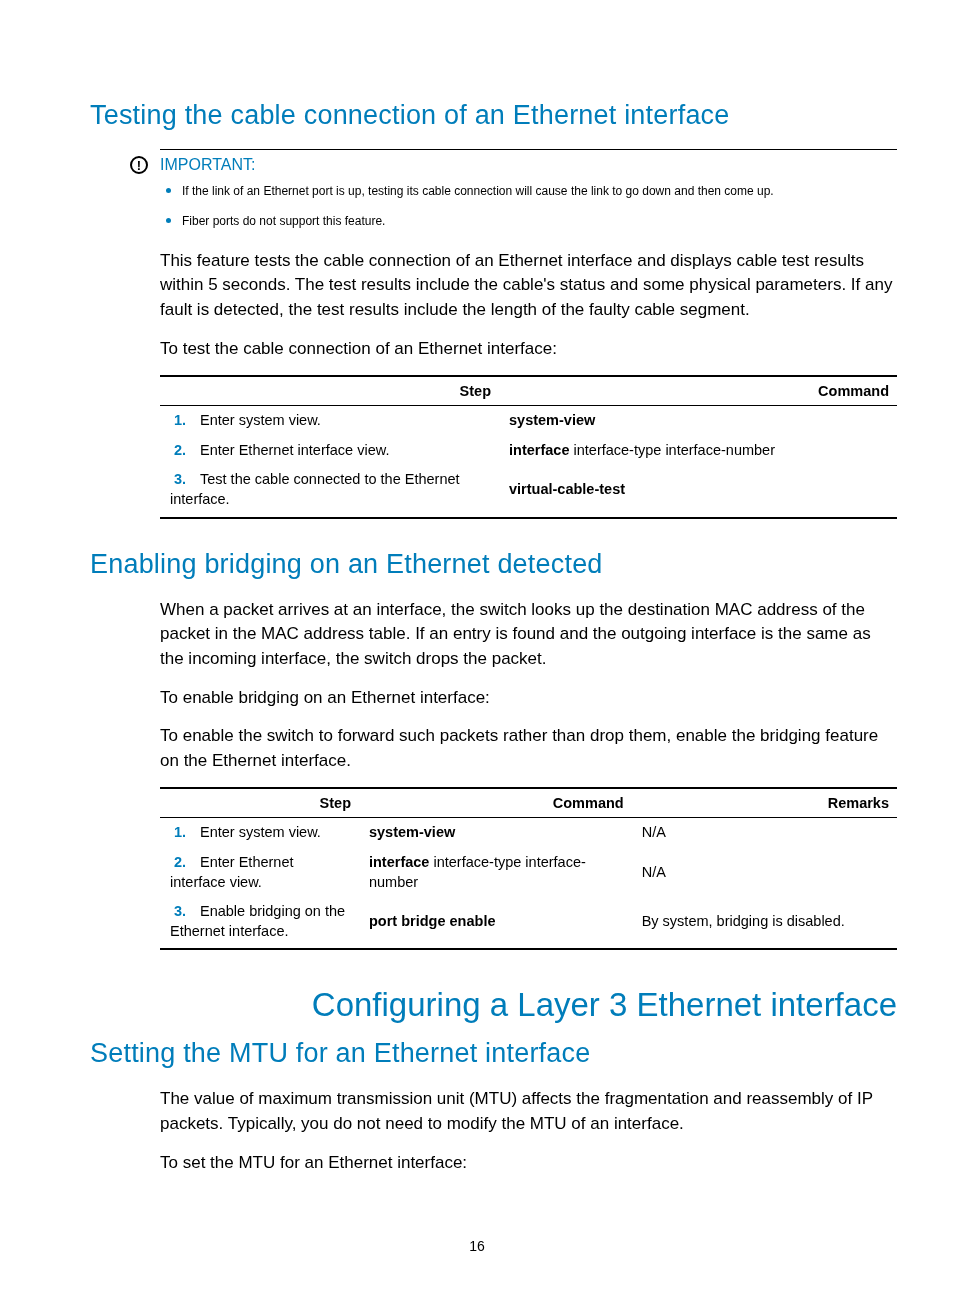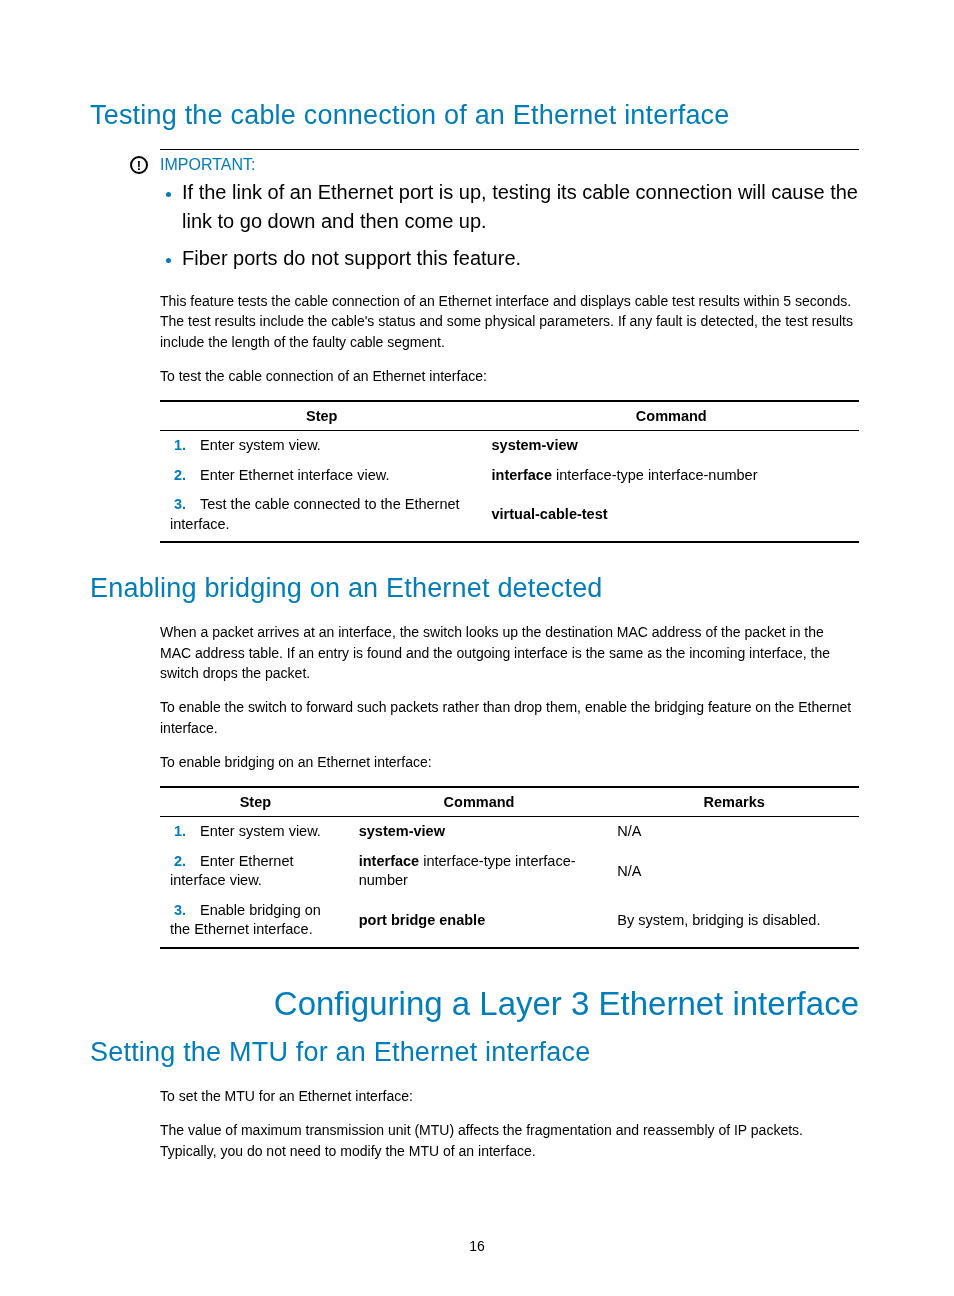--- a/index.html
+++ b/index.html
@@ -5,21 +5,21 @@
   body {
     margin: 0;
     padding: 0;
     font-family: Arial, Helvetica, sans-serif;
     color: #000;
     background: #fff;
   }
   .page {
     width: 954px;
     min-height: 1296px;
-    padding: 100px 95px 40px 90px;
+    padding: 100px 57px 40px 90px;
     box-sizing: border-box;
     position: relative;
   }
   h2.section-head {
     font-family: Arial, Helvetica, sans-serif;
     font-weight: 300;
     font-size: 27px;
     color: #007dba;
     margin: 0 0 18px 0;
     letter-spacing: 0.2px;
@@ -64,42 +64,42 @@
   }
   .important-label {
     font-size: 16px;
     color: #007dba;
   }
   ul.bullets {
     margin: 4px 0 18px 30px;
     padding: 0 0 0 22px;
   }
   ul.bullets li {
-    font-size: 20px;
+    font-size: 12px;
     line-height: 1.45;
     margin-bottom: 8px;
     color: #000;
   }
   ul.bullets li::marker {
     color: #007dba;
     font-size: 16px;
   }
   p.para {
-    font-size: 14px;
+    font-size: 17px;
     line-height: 1.45;
     margin: 0 4px 14px 0;
   }
   table.cmd-table {
     width: 100%;
     border-collapse: collapse;
     margin: 10px 0 30px 0;
     font-size: 14.5px;
   }
   table.cmd-table thead th {
-    text-align: center;
+    text-align: right;
     font-weight: bold;
     padding: 6px 8px 6px 10px;
     border-top: 2px solid #000;
     border-bottom: 1px solid #000;
   }
   table.cmd-table tbody tr td {
     padding: 5px 8px 5px 10px;
     vertical-align: middle;
     line-height: 1.35;
   }
@@ -171,22 +171,22 @@
           <td><span class="step-num">3.</span><span>Test the cable connected to the Ethernet interface.</span></td>
           <td><span class="cmd-bold">virtual-cable-test</span><span class="cmd-italic"></span></td>
         </tr>
       </tbody>
     </table>
   </div>
 
   <h2 class="section-head">Enabling bridging on an Ethernet detected</h2>
   <div class="body-block">
     <p class="para">When a packet arrives at an interface, the switch looks up the destination MAC address of the packet in the MAC address table. If an entry is found and the outgoing interface is the same as the incoming interface, the switch drops the packet.</p>
+    <p class="para">To enable bridging on an Ethernet interface:</p>
     <p class="para">To enable the switch to forward such packets rather than drop them, enable the bridging feature on the Ethernet interface.</p>
-    <p class="para">To enable bridging on an Ethernet interface:</p>
 
     <table class="cmd-table">
       <thead>
         <tr>
           <th class="col-step-t2">Step</th>
           <th style="width:37%">Command</th>
           <th>Remarks</th>
         </tr>
       </thead>
       <tbody>
@@ -205,18 +205,18 @@
           <td><span class="cmd-bold">port bridge enable</span><span class="cmd-italic"></span></td>
           <td>By system, bridging is disabled.</td>
         </tr>
       </tbody>
     </table>
   </div>
 
   <h1 class="main-head">Configuring a Layer 3 Ethernet interface</h1>
   <h2 class="section-head">Setting the MTU for an Ethernet interface</h2>
   <div class="body-block">
+    <p class="para">The value of maximum transmission unit (MTU) affects the fragmentation and reassembly of IP packets. Typically, you do not need to modify the MTU of an interface.</p>
     <p class="para">To set the MTU for an Ethernet interface:</p>
-    <p class="para">The value of maximum transmission unit (MTU) affects the fragmentation and reassembly of IP packets. Typically, you do not need to modify the MTU of an interface.</p>
   </div>
 
   <div class="page-num">16</div>
 </div>
 
 </body></html>

